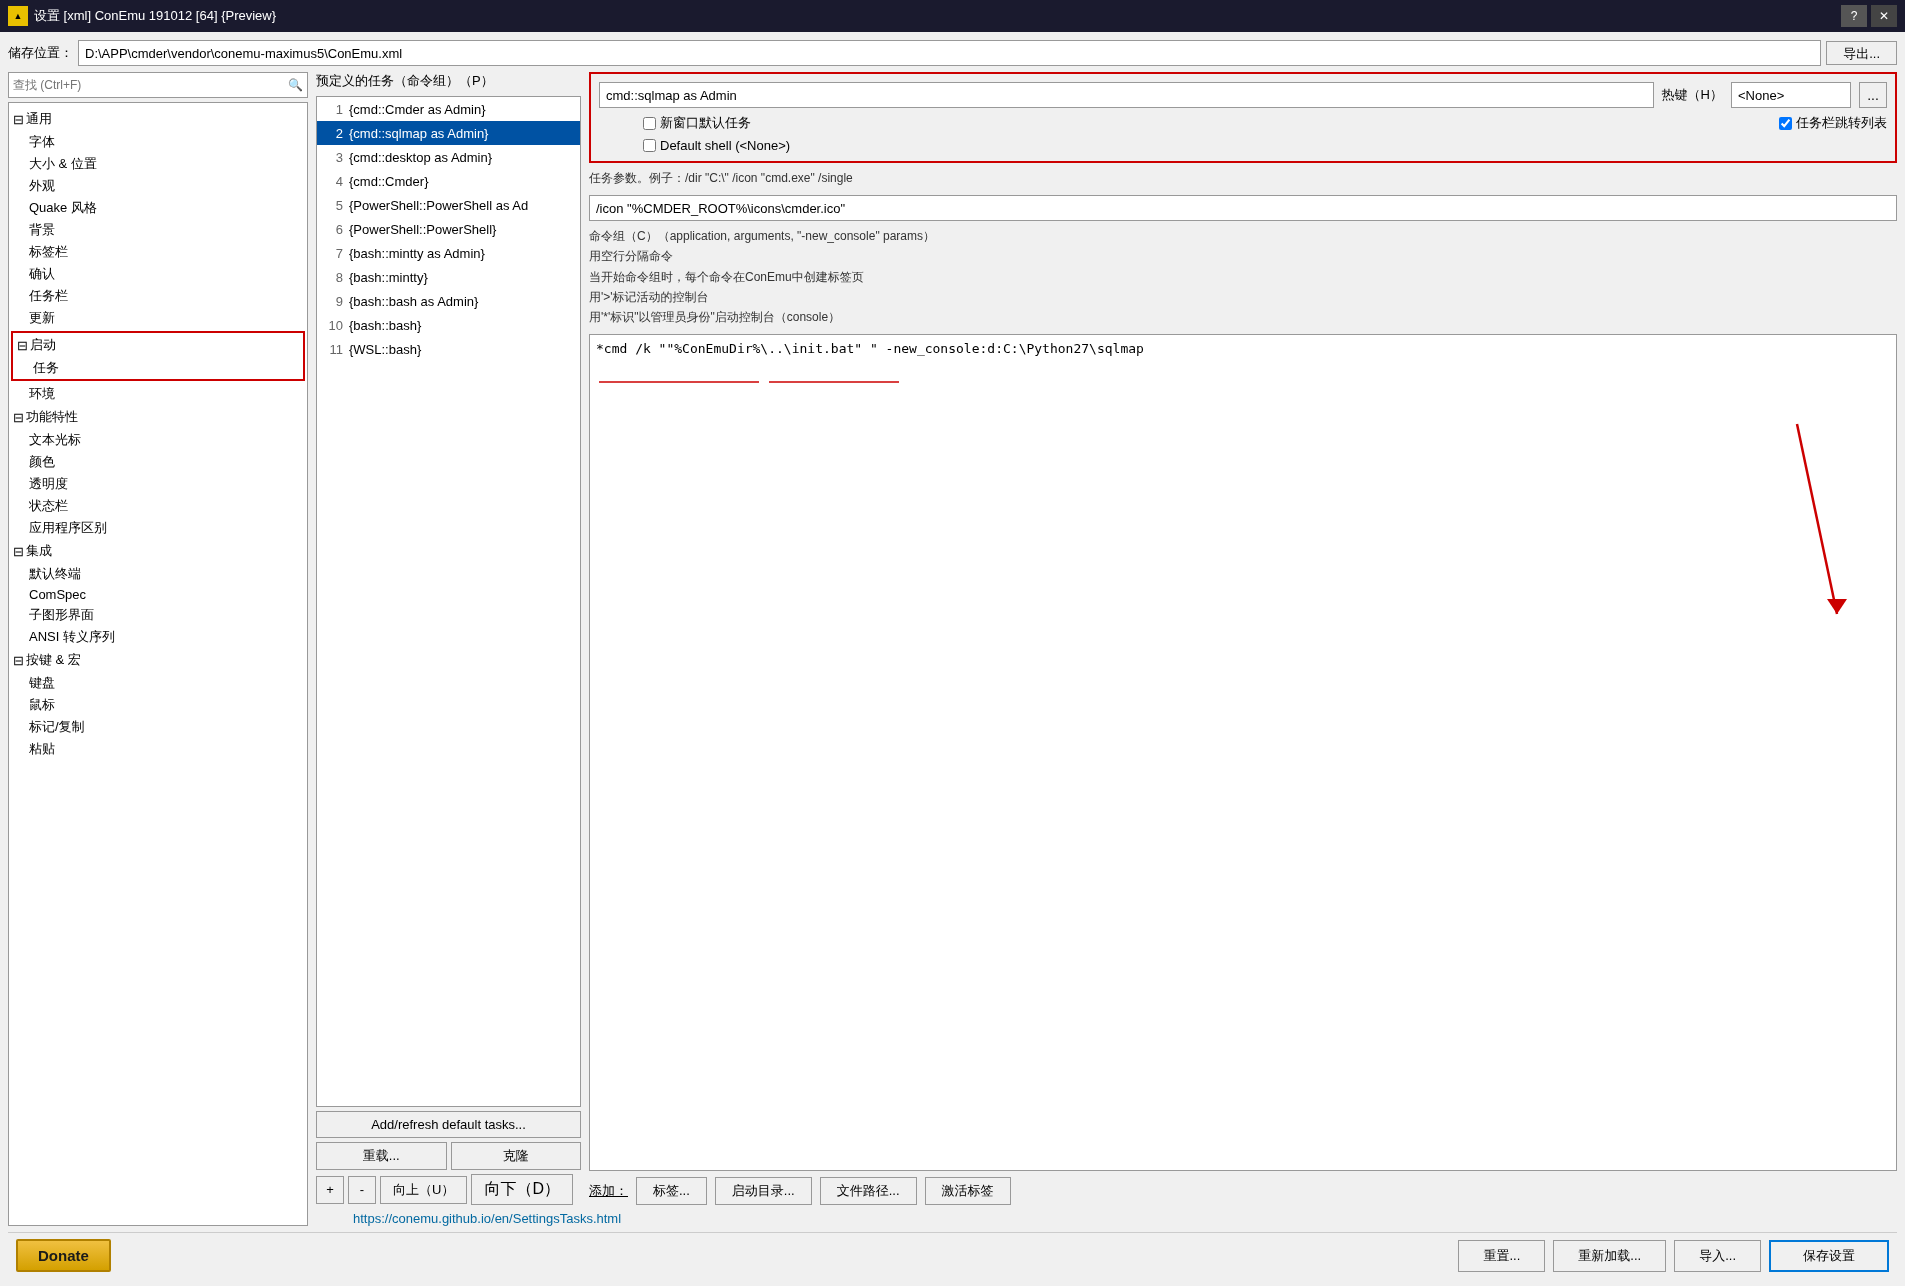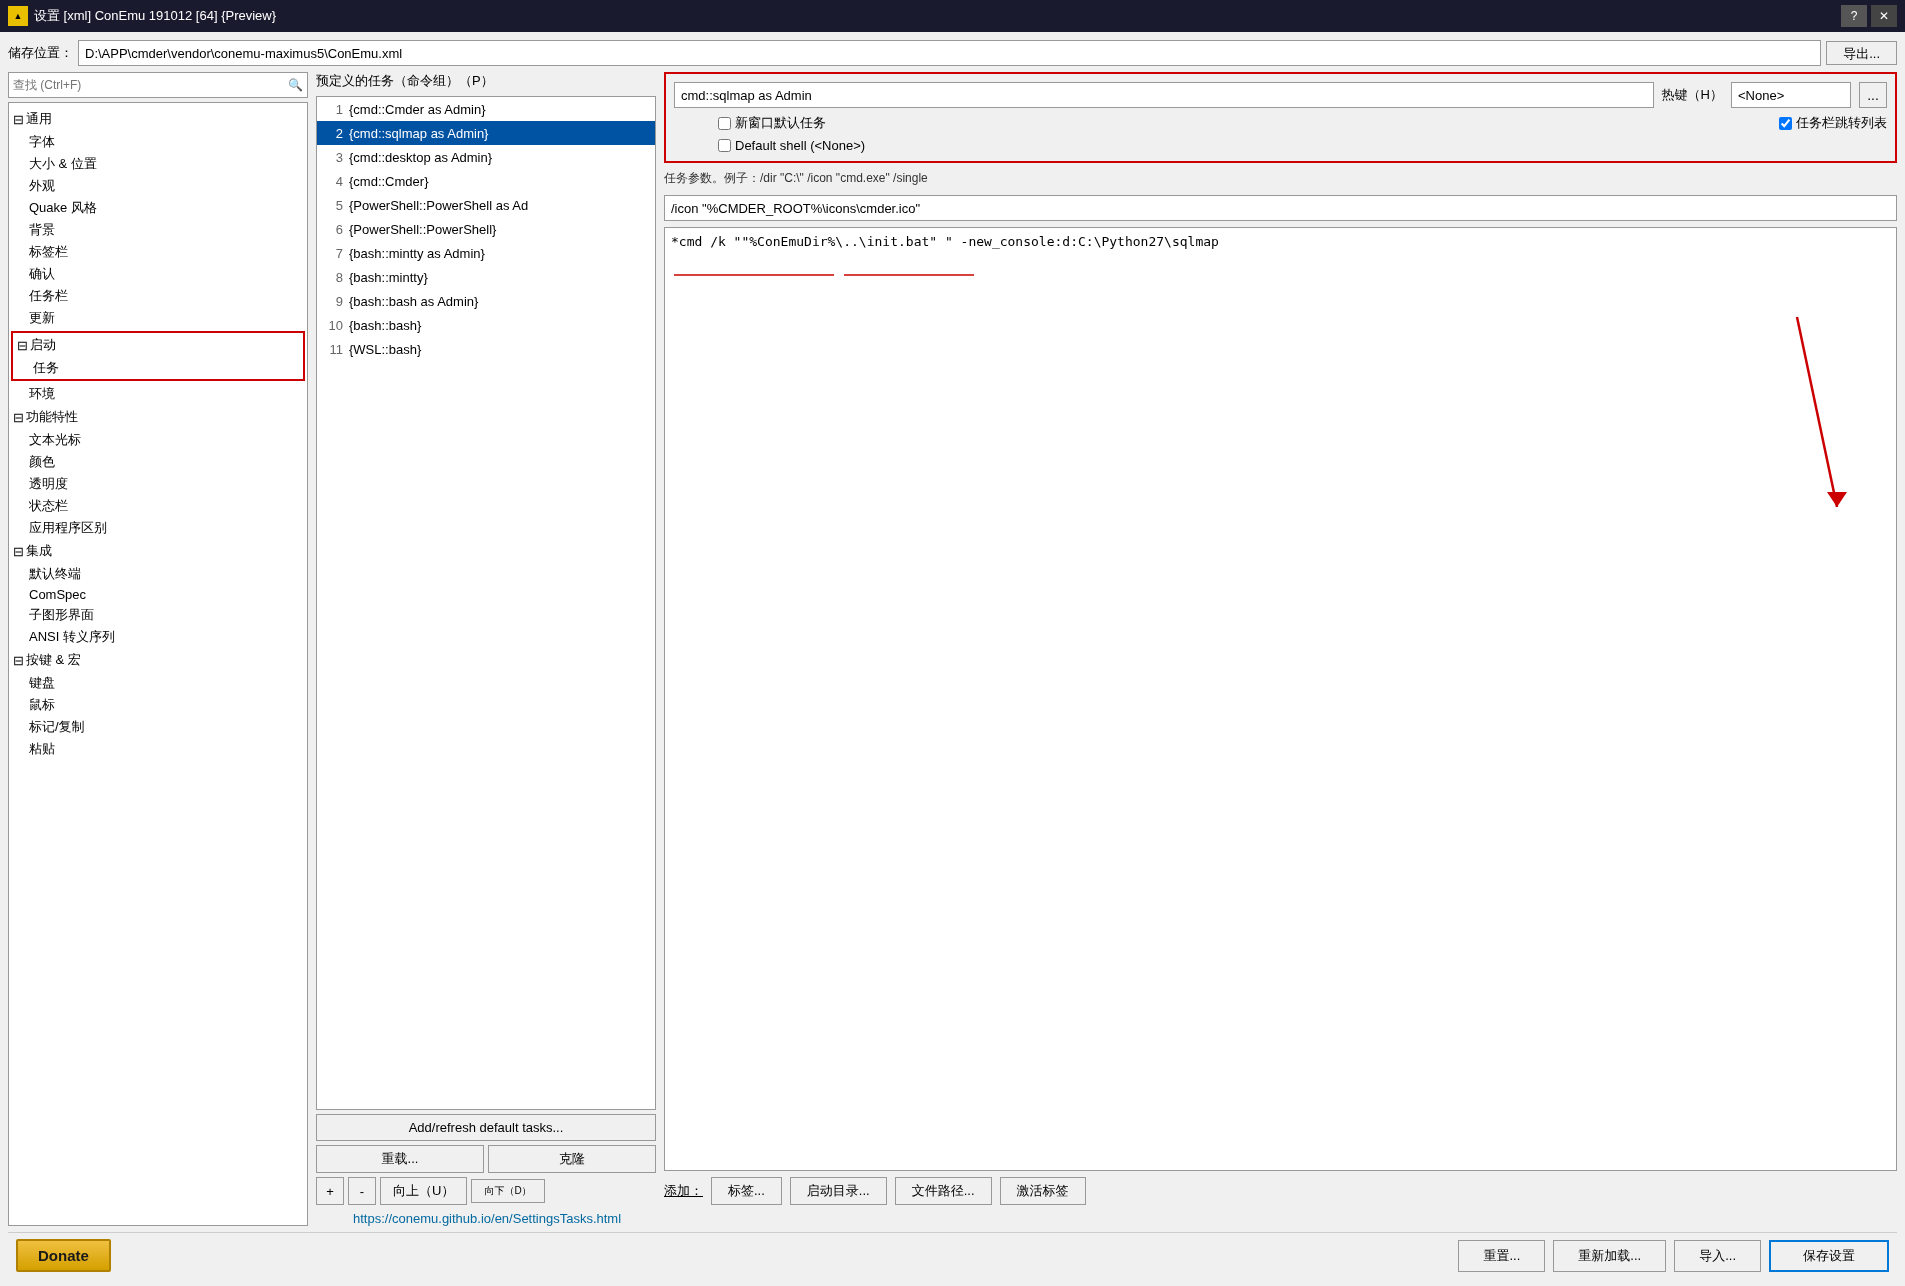--- a/index.html
+++ b/index.html
@@ -147,21 +147,21 @@
       display: flex;
       gap: 8px;
       flex: 1;
     }
 
     
     .task-list-panel {
       display: flex;
       flex-direction: column;
       gap: 4px;
-      width: 340px;
+      width: 265px;
       flex-shrink: 0;
     }
     .panel-title {
       font-size: 13px;
       margin-bottom: 2px;
     }
     .task-list {
       border: 1px solid #999;
       background: #fff;
       flex: 1;
@@ -556,21 +556,21 @@
             <button style="width:100%; padding:5px 8px; border:1px solid #999; background:#f0f0f0; cursor:pointer; font-size:13px; font-family:inherit;">Add/refresh default tasks...</button>
           </div>
           <div class="task-list-buttons">
             <button>重载...</button>
             <button>克隆</button>
           </div>
           <div class="bottom-row-buttons">
             <button class="icon-btn">+</button>
             <button class="icon-btn">-</button>
             <button style="padding:4px 12px; border:1px solid #999; background:#f0f0f0; cursor:pointer; font-size:13px; font-family:inherit;">向上（U）</button>
-            <button style="padding:4px 12px; border:1px solid #999; background:#f0f0f0; cursor:pointer; font-size:10px; font-family:inherit;">向下（D）</button>
+            <button style="padding:4px 12px; border:1px solid #999; background:#f0f0f0; cursor:pointer; font-size:16px; font-family:inherit;">向下（D）</button>
           </div>
         </div>
 
         <div class="task-details-panel">
 
           <div class="details-top">
             <div class="details-row1">
               <input class="task-name-input" type="text" value="cmd::sqlmap as Admin" style="">
               <span class="hotkey-label">热键（H）</span>
               <input class="hotkey-input" type="text" value="&lt;None&gt;" style="">
@@ -592,20 +592,27 @@
                 <span>Default shell (&lt;None&gt;)</span>
               </label>
             </div>
           </div>
 
           <div class="description-area">
             <div class="desc-line">任务参数。例子：/dir "C:\" /icon "cmd.exe" /single</div>
           </div>
           <input class="task-params-input" type="text" value="/icon &quot;%CMDER_ROOT%\icons\cmder.ico&quot;" style="">
 
+          <div class="description-area">
+            <div class="desc-line">命令组（C）（application, arguments, "-new_console" params）</div>
+            <div class="desc-line">用空行分隔命令</div>
+            <div class="desc-line">当开始命令组时，每个命令在ConEmu中创建标签页</div>
+            <div class="desc-line">用'&gt;'标记活动的控制台</div>
+            <div class="desc-line">用'*'标识"以管理员身份"启动控制台（console）</div>
+          </div>
 
           <div style="position:relative; flex:1; display:flex; flex-direction:column;">
             <textarea class="commands-textarea" style="">*cmd /k ""%ConEmuDir%\..\init.bat" " -new_console:d:C:\Python27\sqlmap</textarea>
 
             <svg style="position:absolute; right:20px; top:80px; width:180px; height:220px; pointer-events:none;">
               <line x1="100" y1="10" x2="140" y2="200" stroke="#cc0000" stroke-width="2.5"></line>
               <polygon points="140,200 130,185 150,185" fill="#cc0000"></polygon>
             </svg>
 
             <svg style="position:absolute; left:10px; top:28px; width:300px; height:30px; pointer-events:none;">

